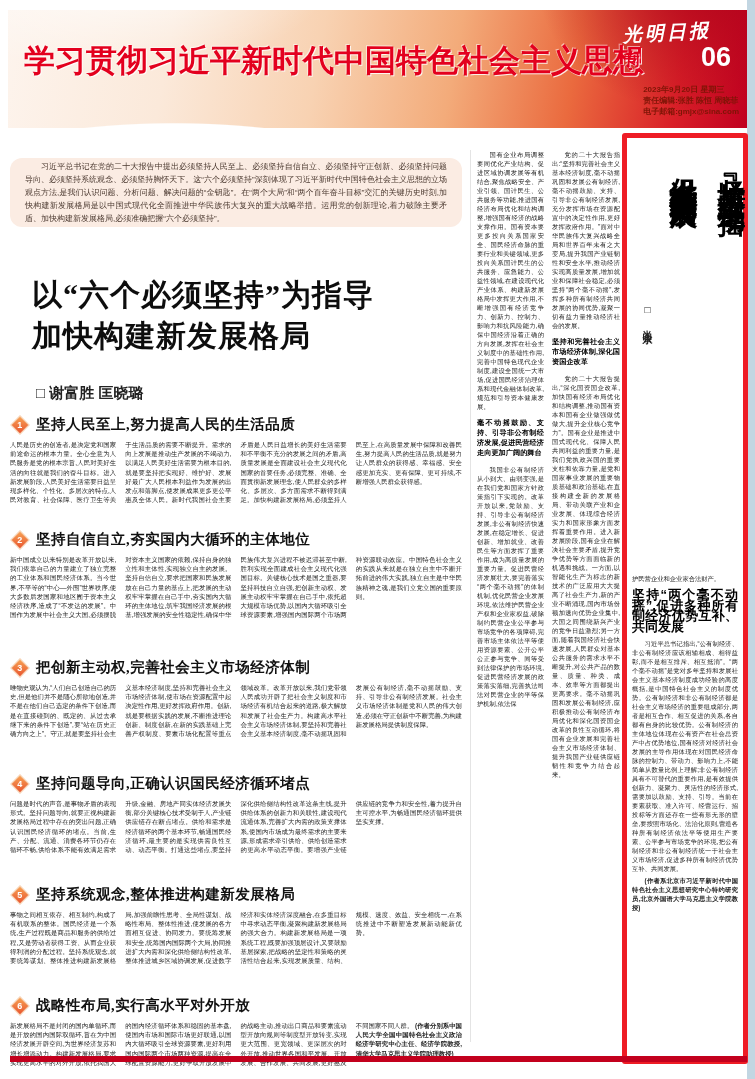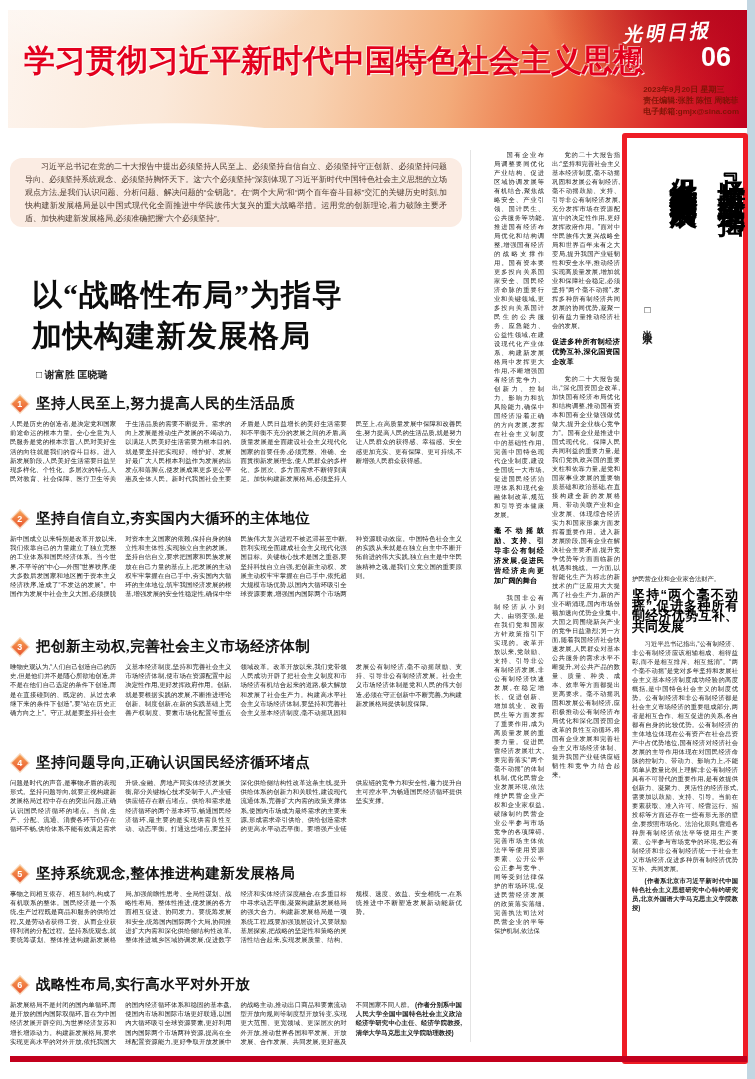--- a/index.html
+++ b/index.html
@@ -37,21 +37,21 @@
   .date-block{position:absolute;right:8px;top:74px;color:#7e1506;
     font-size:8px;line-height:11px;font-weight:700;}
 
   
   .main-article{position:absolute;left:10px;top:158px;width:452px;}
   .intro-box{background:#fbece3;border-radius:12px;padding:2px 15px;color:#4a382f;
     font-size:8px;line-height:13px;text-align:justify;}
   .intro-box p{text-indent:2em;}
   .headline{margin:47px 0 0 22px;font-size:30px;line-height:41px;font-weight:900;color:#0d0d0d;
     font-family:"Liberation Serif","DejaVu Serif",serif;letter-spacing:1px;}
-  .authors{margin:12px 0 0 26px;font-size:10px;font-weight:700;color:#222;}
+  .authors{margin:28px 0 0 26px;font-size:15px;font-weight:700;color:#222;}
   .section-head{display:flex;align-items:center;gap:9px;}
   .badge{flex:0 0 auto;width:14px;height:14px;margin-left:3px;transform:rotate(45deg);
     background:linear-gradient(135deg,#f7a254,var(--badge-orange));border:1px solid #f6cfae;
     display:flex;align-items:center;justify-content:center;}
   .badge span{transform:rotate(-45deg);color:#fff;font-size:9px;font-weight:700;}
   .section-title{font-size:14.5px;font-weight:900;color:#111;letter-spacing:.5px;
     font-family:"Liberation Serif","DejaVu Serif",serif;}
   .section-body{margin-top:6px;column-gap:9px;column-count:4;overflow:hidden;
     font-size:6.4px;line-height:9.2px;text-align:justify;color:#1d1d1d;}
   .section-body .txt{display:inline;}
@@ -61,21 +61,21 @@
   .s4{height:74px;} .s5{height:76px;} .s6{height:48px;}
   .mt1{margin-top:12px;} .mt2{margin-top:14px;} .mt3{margin-top:15px;}
   .mt4{margin-top:15px;} .mt5{margin-top:12px;} .mt6{margin-top:10px;}
 
   
   .side-col{position:absolute;top:150px;overflow:hidden;font-size:6.3px;line-height:9px;
     text-align:justify;color:#1d1d1d;}
   .side-col p{text-indent:2em;}
   .side-col .subhead{font-size:7.2px;line-height:10px;font-weight:900;margin:7px 0;
     text-indent:0;color:#000;}
-  .col1{left:470px;width:74px;height:892px;border-left:1px solid #e4e4e4;padding-left:23px;}
+  .col1{left:470px;width:74px;height:892px;border-left:1px solid #e4e4e4;padding-left:6px;}
   .col2{left:552px;width:68px;height:892px;}
 
   
   .red-box{position:absolute;left:622px;top:133px;width:126px;height:931px;
     border:5px solid var(--box-red);border-radius:3px;background:#fff;padding:4px 5px;}
   .vert-head{writing-mode:vertical-rl;height:424px;padding-top:14px;}
   .vh-line1{font-size:28px;font-weight:900;letter-spacing:4px;color:#000;
     font-family:"Liberation Serif","DejaVu Serif",serif;margin-left:10px;}
   .vh-line2{font-size:28px;font-weight:900;letter-spacing:2px;color:#000;
     font-family:"Liberation Serif","DejaVu Serif",serif;margin-left:10px;}
@@ -108,21 +108,21 @@
       <div>责任编辑:张胜 陈恒 周晓菲</div>
       <div>电子邮箱:gmjx@sina.com</div>
     </div>
   </div>
 
   <div class="main-article">
     <div class="intro-box">
       <p>习近平总书记在党的二十大报告中提出必须坚持人民至上、必须坚持自信自立、必须坚持守正创新、必须坚持问题导向、必须坚持系统观念、必须坚持胸怀天下。这“六个必须坚持”深刻体现了习近平新时代中国特色社会主义思想的立场观点方法,是我们认识问题、分析问题、解决问题的“金钥匙”。在“两个大局”和“两个百年奋斗目标”交汇的关键历史时刻,加快构建新发展格局是以中国式现代化全面推进中华民族伟大复兴的重大战略举措。运用党的创新理论,着力破除主要矛盾、加快构建新发展格局,必须准确把握“六个必须坚持”。</p>
     </div>
     <div class="headline">
-      <div>以“战略性布局”为指导</div>
+      <div>以“六个必须坚持”为指导</div>
       <div>加快构建新发展格局</div>
     </div>
     <div class="authors">□ 谢富胜  匡晓璐</div>
 
     <div class="section-head mt1">
       <div class="badge">
           <span>1</span>
         </div>
       <div class="section-title">坚持人民至上,努力提高人民的生活品质</div>
     </div>
@@ -182,21 +182,21 @@
     </div>
   </div>
 
   <div class="side-col col1">
     <p>国有企业布局调整要同优化产业结构、促进区域协调发展等有机结合,聚焦战略安全、产业引领、国计民生、公共服务等功能,推进国有经济布局优化和结构调整,增强国有经济的战略支撑作用。国有资本要更多投向关系国家安全、国民经济命脉的重要行业和关键领域,更多投向关系国计民生的公共服务、应急能力、公益性领域,在建设现代化产业体系、构建新发展格局中发挥更大作用,不断增强国有经济竞争力、创新力、控制力、影响力和抗风险能力,确保中国经济沿着正确的方向发展,发挥在社会主义制度中的基础性作用,完善中国特色现代企业制度,建设全国统一大市场,促进国民经济治理体系和现代金融体制改革,规范和引导资本健康发展。</p>
     <div class="subhead">毫不动摇鼓励、支持、引导非公有制经济发展,促进民营经济走向更加广阔的舞台</div>
     <p>我国非公有制经济从小到大、由弱变强,是在我们党和国家方针政策指引下实现的。改革开放以来,党鼓励、支持、引导非公有制经济发展,非公有制经济快速发展,在稳定增长、促进创新、增加就业、改善民生等方面发挥了重要作用,成为高质量发展的重要力量。促进民营经济发展壮大,要完善落实“两个毫不动摇”的体制机制,优化民营企业发展环境,依法维护民营企业产权和企业家权益,破除制约民营企业公平参与市场竞争的各项障碍,完善市场主体依法平等使用资源要素、公开公平公正参与竞争、同等受到法律保护的市场环境,促进民营经济发展的政策落实落细,完善执法司法对民营企业的平等保护机制,依法保</p>
   </div>
   <div class="side-col col2">
     <p>党的二十大报告指出:“坚持和完善社会主义基本经济制度,毫不动摇巩固和发展公有制经济,毫不动摇鼓励、支持、引导非公有制经济发展,充分发挥市场在资源配置中的决定性作用,更好发挥政府作用。”面对中华民族伟大复兴战略全局和世界百年未有之大变局,提升我国产业链韧性和安全水平,推动经济实现高质量发展,增加就业和保障社会稳定,必须坚持“两个毫不动摇”,发挥多种所有制经济共同发展的协同优势,凝聚一切有益力量推动经济社会的发展。</p>
-    <div class="subhead">促进多种所有制经济优势互补,深化国资国企改革</div>
+    <div class="subhead">坚持和完善社会主义市场经济体制,深化国资国企改革</div>
     <p>党的二十大报告提出,“深化国资国企改革,加快国有经济布局优化和结构调整,推动国有资本和国有企业做强做优做大,提升企业核心竞争力”。国有企业是推进中国式现代化、保障人民共同利益的重要力量,是我们党执政兴国的重要支柱和依靠力量,是党和国家事业发展的重要物质基础和政治基础,在直接构建全新的发展格局、带动关联产业和企业发展、体现综合经济实力和国家形象方面发挥着重要作用。进入新发展阶段,国有企业在解决社会主要矛盾,提升竞争优势等方面面临新的机遇和挑战。一方面,以智能化生产为标志的新技术的广泛应用大大提高了社会生产力,新的产业不断涌现,国内市场份额加速向优势企业集中,大国之间围绕新兴产业的竞争日益激烈;另一方面,随着我国经济社会快速发展,人民群众对基本公共服务的需求水平不断提升,对公共产品的数量、质量、种类、成本、效率等方面都提出更高要求。毫不动摇巩固和发展公有制经济,应积极推动公有制经济布局优化和深化国资国企改革的良性互动循环,将国有企业发展和完善社会主义市场经济体制、提升我国产业链供应链韧性和竞争力结合起来。</p>
   </div>
 
   <div class="red-box">
     <div class="vert-head">
       <div class="vh-line1">坚持『两个毫不动摇』</div>
       <div class="vh-line2">促进多种所有制经济共同发展</div>
       <div class="vh-author">□ 尚会永</div>
     </div>
     <div class="box-body">

